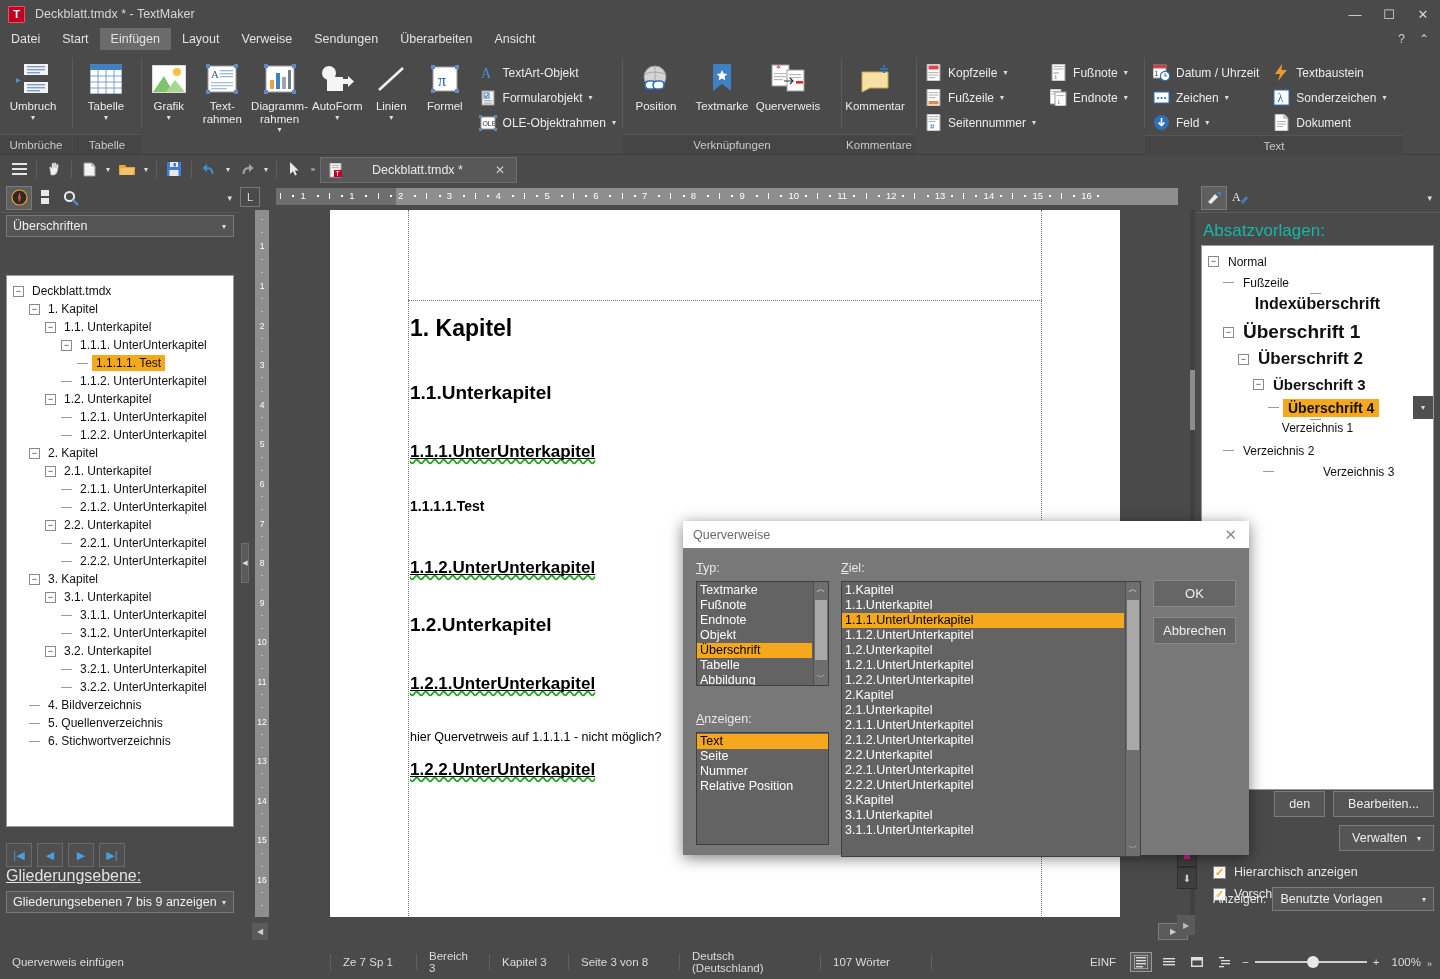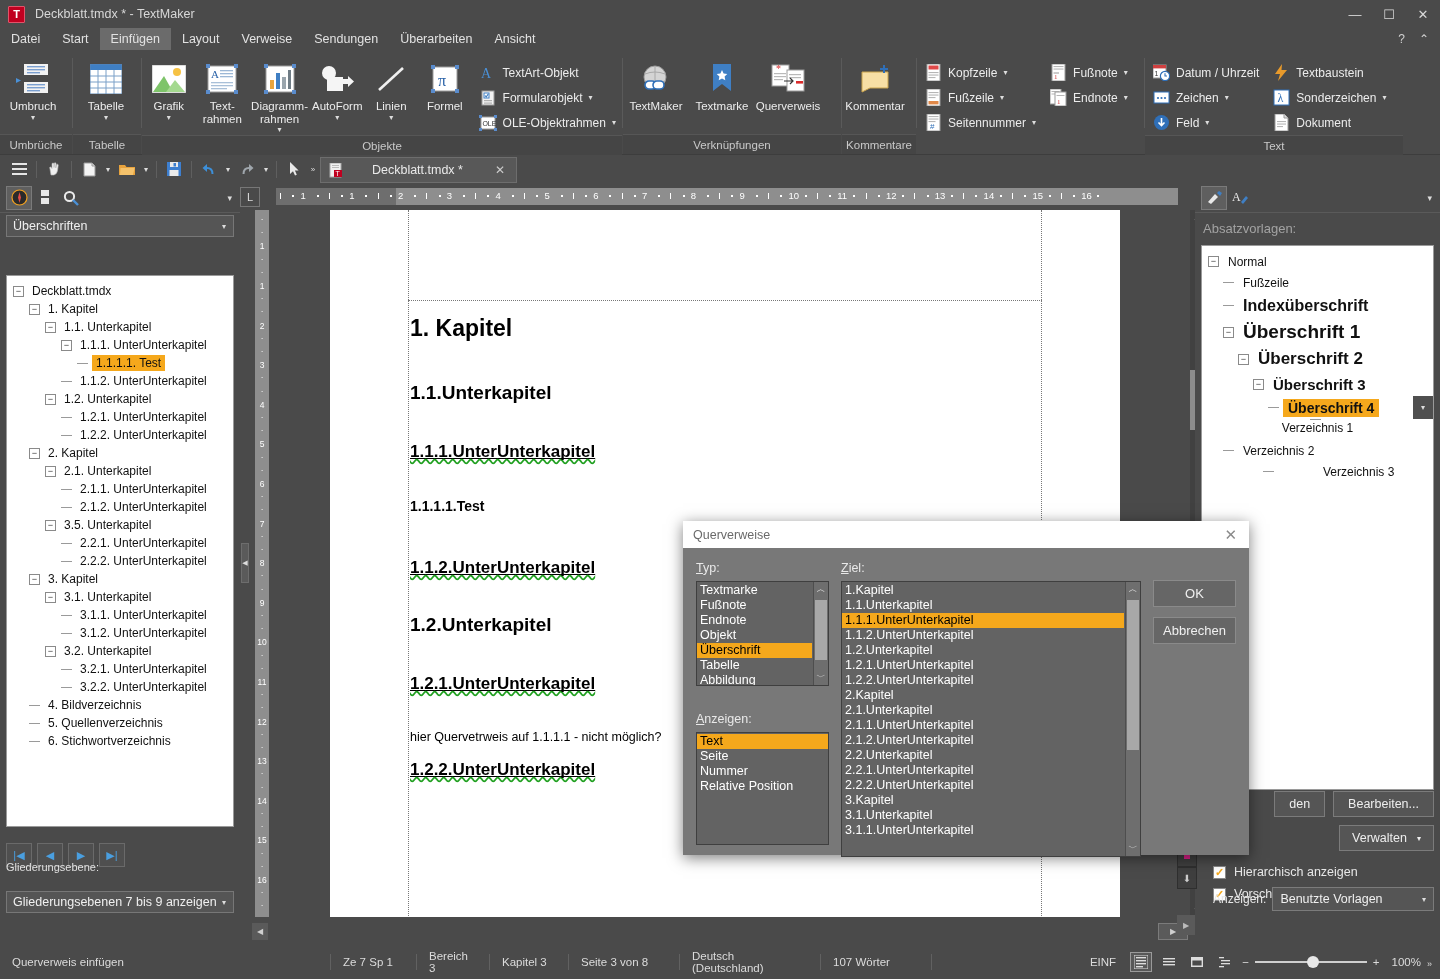--- a/index.html
+++ b/index.html
@@ -109,21 +109,21 @@
     width:11px;height:11px;border:1px solid #8a8a8a;background:#fff;
     display:inline-flex;align-items:center;justify-content:center;
     font-size:9px; line-height:9px; color:#333; margin-right:4px; flex:none;
   }
   .tstub{ width:11px; height:1px; background:#9a9a9a; margin-right:4px; flex:none; }
   .tind{ flex:none; }
 
   .navbtns{ position:absolute; left:6px; bottom:78px; display:flex; gap:5px; }
   .navbtn{ width:26px;height:24px;border:1px solid #6a6a6a;background:#4f4f4f;
     display:flex;align-items:center;justify-content:center;color:#4a9fe0;font-size:11px;cursor:default;}
-  .lp-label2{ position:absolute; left:6px; bottom:72px; font-size:11px; color:#e2e2e2;}
+  .lp-label2{ position:absolute; left:6px; bottom:60px; font-size:16px; color:#e2e2e2;text-decoration:underline;}
   .combo2{ position:absolute; left:6px; right:6px; bottom:32px; height:22px;
     background:#555;border:1px solid #777;display:flex;align-items:center;padding-left:6px;
     font-size:12.5px;color:#f0f0f0;cursor:default;}
   .combo2 .cb-arrow{ position:absolute; right:0; top:0; width:18px; height:20px;
     display:flex;align-items:center;justify-content:center;font-size:8px;color:#ddd;}
 
   .lsplit{ position:absolute; left:240px; top:0; width:10px; bottom:0; background:#4a4a4a;}
   .lsplit .grip{ position:absolute; left:1px; top:360px; width:8px; height:40px;
     background:#5a5a5a; border:1px solid #6d6d6d; display:flex;align-items:center;justify-content:center;
     font-size:7px;color:#ddd;}
@@ -172,21 +172,21 @@
   .vsb{ position:absolute; right:236px; top:27px; width:14px; bottom:28px; background:#414141;}
   .vsb .thumb{ position:absolute; left:0; right:0; top:160px; height:60px; background:#8c8c8c; }
   .vsb .up,.vsb .dn{ position:absolute; left:0; right:0; height:14px; display:flex;
      align-items:center;justify-content:center;font-size:8px;color:#cfcfcf;}
   .vsb .up{ top:0;} .vsb .dn{ bottom:0;}
 
   
   .rpanel{ position:absolute; right:0; top:0; width:245px; bottom:0; background:#4a4a4a; }
   .rp-toolbar{ height:30px; display:flex; align-items:center; padding-left:6px;
     border-bottom:1px solid #5a5a5a; position:relative;}
-  .rp-label{ padding:8px 8px 4px; font-size:13px; color:#a3a3a3;}
+  .rp-label{ padding:8px 8px 4px; font-size:17px; color:#14b8a6;}
   .rtree{ position:absolute; left:6px; right:6px; top:62px; bottom:155px;
     background:#fff; border:1px solid #9a9a9a; color:#111; overflow:hidden; padding-top:5px;}
   .rrow{ display:flex; align-items:center; white-space:nowrap; position:relative;}
   .rrow .rl{ padding:1px 5px; }
   .rrow.sel .rl{ background:#f5a81c; font-weight:bold; }
   .selarrow{ position:absolute; right:0; top:0; width:20px; height:100%;
      background:#4f4f4f; display:flex;align-items:center;justify-content:center;font-size:8px;color:#ddd;}
   .rbtnrow{ position:absolute; right:6px; bottom:128px; display:flex; gap:8px;}
   .rbtn{ height:26px; padding:0 14px; background:#555; border:1px solid #7b7b7b;
      display:flex;align-items:center;justify-content:center;font-size:12.5px;color:#eee;cursor:default;}
@@ -452,39 +452,38 @@
                     <rect x="0" y="13" width="3" height="3"></rect>
                     <rect x="15" y="13" width="3" height="3"></rect>
                   </g>
                 </svg>
               </span>
               <span>OLE-Objektrahmen</span>
               <span class="scaret">▾</span>
             </div>
           </div>
         </div>
-        <div class="rcap">Objekte</div>
       </div>
       <div class="sep"></div>
       <div class="rgroup" style="width: 218px;">
         <div class="rbody">
           <div class="bigbtn">
             <div class="ico">
               <svg width="34" height="30">
                 <circle cx="16" cy="13" r="11" fill="#d4d4d4" stroke="#9b9b9b"></circle>
                 <path d="M6 10 Q16 6 26 10" stroke="#a8a8a8" fill="none"></path>
                 <path d="M6 17 Q16 21 26 17" stroke="#a8a8a8" fill="none"></path>
                 <line x1="16" y1="2" x2="16" y2="24" stroke="#a8a8a8"></line>
                 <g transform="translate(6,17)">
                   <rect x="0" y="0" width="11" height="8" rx="4" fill="#fff" stroke="#2f6fb8" stroke-width="1.6"></rect>
                   <rect x="8" y="0" width="11" height="8" rx="4" fill="#fff" stroke="#2f6fb8" stroke-width="1.6"></rect>
                 </g>
               </svg>
             </div>
-            <div class="lbl">TextMaker</div>
+            <div class="lbl">Position</div>
           </div>
           <div class="bigbtn">
             <div class="ico">
               <svg width="24" height="30">
                 <path d="M3 0 H21 V27 L12 20 L3 27 Z" fill="#3f7fc4"></path>
                 <path d="M12 6 L13.6 9.4 L17.3 9.9 L14.6 12.5 L15.3 16.2 L12 14.4 L8.7 16.2 L9.4 12.5 L6.7 9.9 L10.4 9.4 Z" fill="#fff"></path>
               </svg>
             </div>
             <div class="lbl">Textmarke</div>
           </div>
@@ -860,21 +859,21 @@
             <span class="tlbl">2.1.1. UnterUnterkapitel</span>
           </div>
           <div class="trow">
             <span class="tind" style="width: 54px;"></span>
             <span class="tstub"></span>
             <span class="tlbl">2.1.2. UnterUnterkapitel</span>
           </div>
           <div class="trow">
             <span class="tind" style="width: 38px;"></span>
             <span class="tbox">−</span>
-            <span class="tlbl">3.5. Unterkapitel</span>
+            <span class="tlbl">2.2. Unterkapitel</span>
           </div>
           <div class="trow">
             <span class="tind" style="width: 54px;"></span>
             <span class="tstub"></span>
             <span class="tlbl">2.2.1. UnterUnterkapitel</span>
           </div>
           <div class="trow">
             <span class="tind" style="width: 54px;"></span>
             <span class="tstub"></span>
             <span class="tlbl">2.2.2. UnterUnterkapitel</span>
@@ -1132,21 +1131,21 @@
           <div class="rrow" style="min-height: 21px;">
             <span style="width: 6px; flex: 0 0 auto;"></span>
             <span class="tbox">−</span>
             <span class="rl" style="font-size: 12px;">Normal</span>
           </div>
           <div class="rrow" style="min-height: 21px;">
             <span style="width: 21px; flex: 0 0 auto;"></span>
             <span class="tstub"></span>
             <span class="rl" style="font-size: 12px;">Fußzeile</span>
           </div>
-          <div class="rrow" style="min-height: 25px;">
+          <div class="rrow" style="min-height: 25px; flex-direction: column;">
             <span style="width: 21px; flex: 0 0 auto;"></span>
             <span class="tstub"></span>
             <span class="rl" style="font-size: 16px; font-weight: bold;">Indexüberschrift</span>
           </div>
           <div class="rrow" style="min-height: 28px;">
             <span style="width: 21px; flex: 0 0 auto;"></span>
             <span class="tbox">−</span>
             <span class="rl" style="font-size: 19px; font-weight: bold;">Überschrift 1</span>
           </div>
           <div class="rrow" style="min-height: 26px;">

